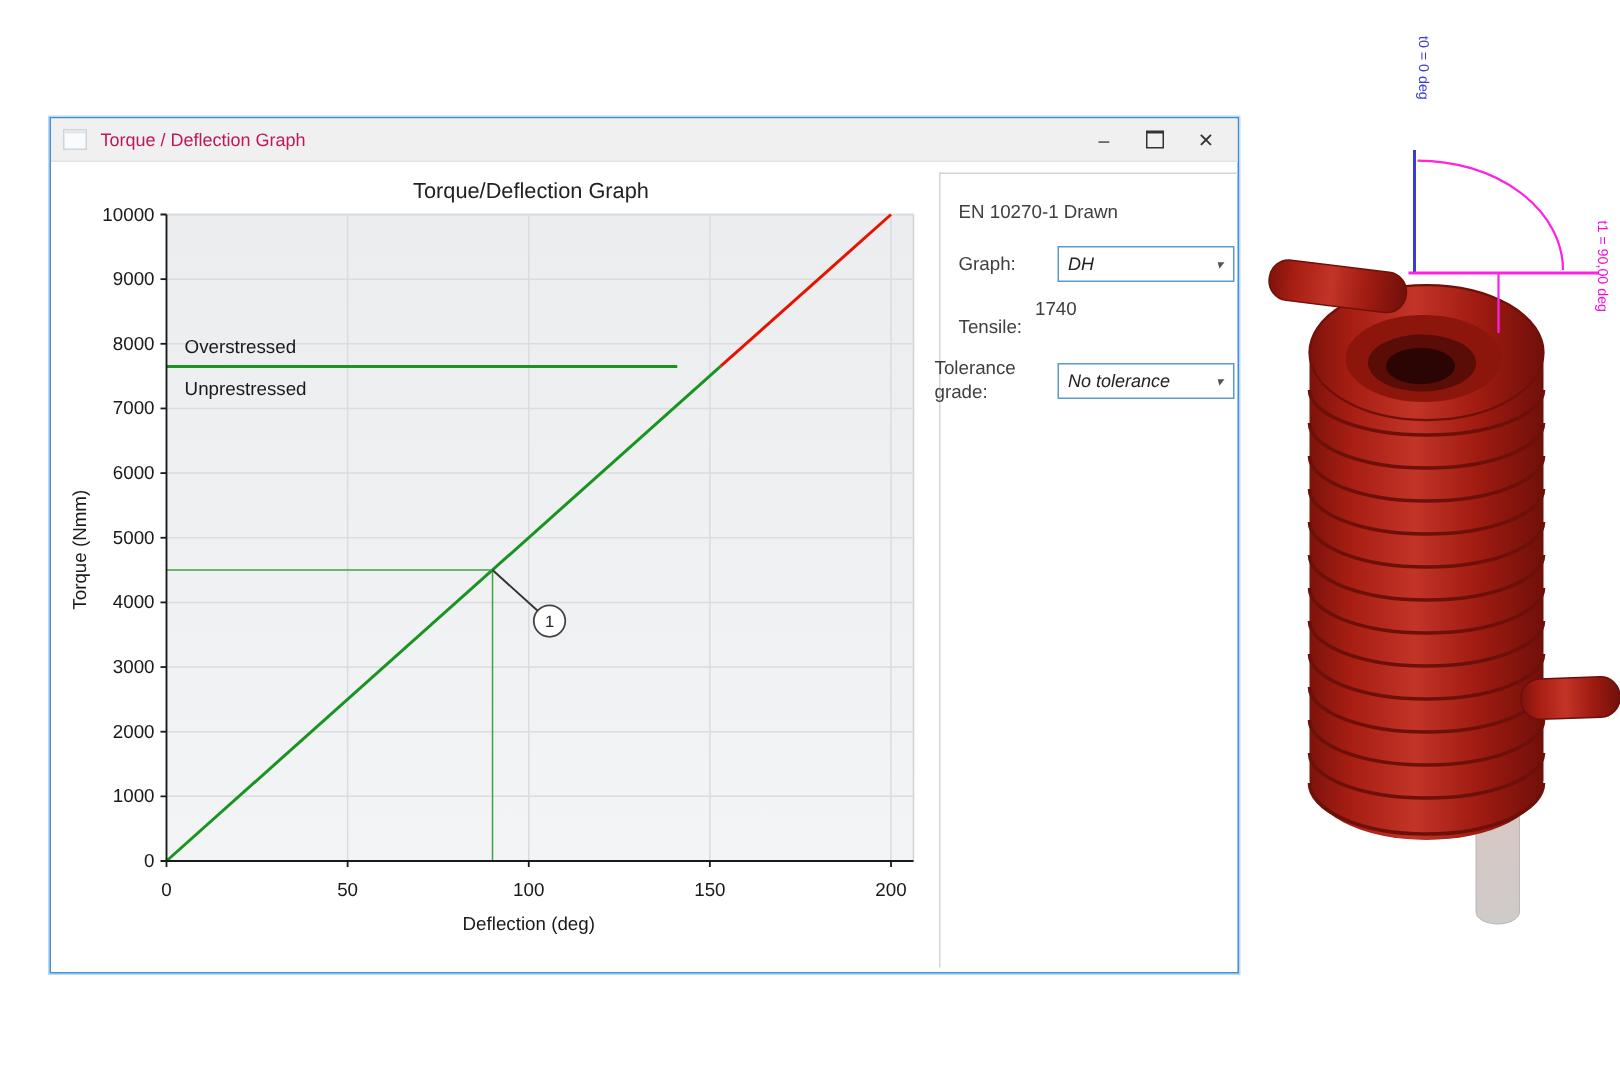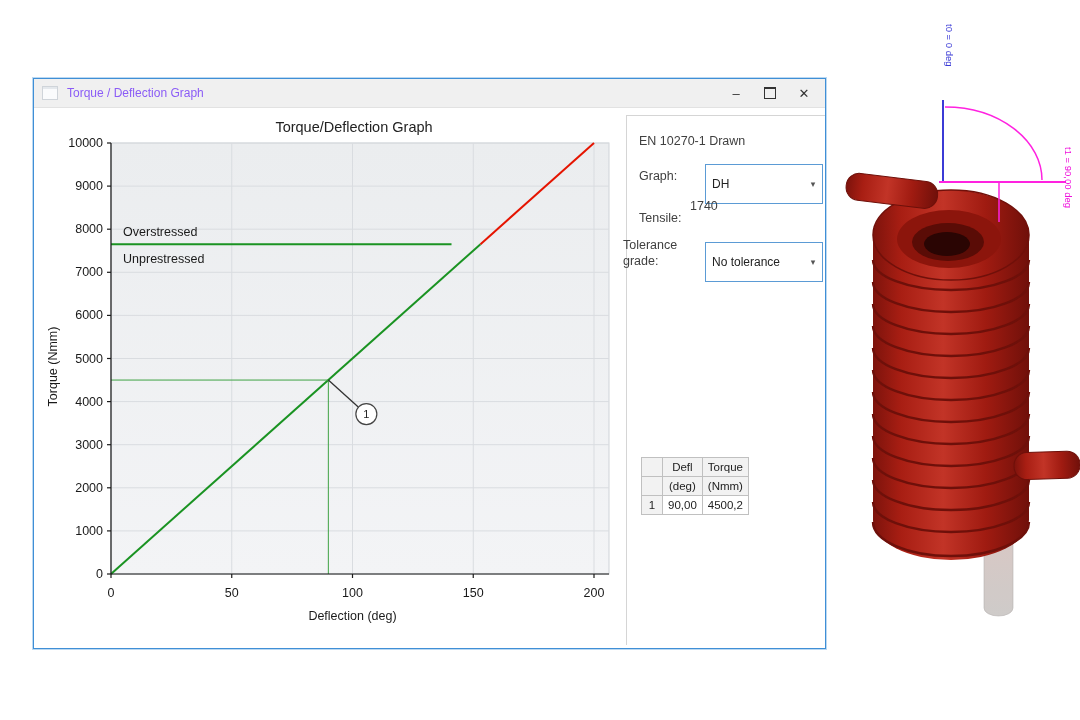--- a/index.html
+++ b/index.html
@@ -5,32 +5,32 @@
   html,body{margin:0;padding:0;background:#ffffff;font-family:"Liberation Sans",sans-serif;}
   .stage{position:relative;width:1080px;height:720px;overflow:hidden;background:#ffffff;}
 
   
   .window{position:absolute;left:33px;top:78px;width:793px;height:571px;background:#ffffff;
           border:1px solid #3f8fd6;box-shadow:0 0 0 1px #bcd9f2;box-sizing:border-box;}
   .titlebar{position:absolute;left:0;top:0;right:0;height:28px;background:#f0f0f0;
             border-bottom:1px solid #e2e2e2;display:flex;align-items:center;}
   .win-icon{width:14px;height:12px;margin-left:8px;border:1px solid #cfd4d9;background:#fafbfc;
             box-shadow:inset 0 2px 0 #e4e8ec;}
-  .win-title{margin-left:9px;font-size:12px;color:#8b5cf6;}
+  .win-title{margin-left:9px;font-size:12px;color:#be185d;}
   .win-btns{position:absolute;right:4px;top:0;height:28px;display:flex;align-items:center;}
   .win-btn{width:34px;height:26px;display:flex;align-items:center;justify-content:center;
            font-size:13px;color:#333;cursor:pointer;}
   .maxbox{display:block;width:10px;height:9px;border:1px solid #333;border-top:2px solid #333;}
 
   
   .panel-divider{position:absolute;left:592px;top:36px;width:1px;height:530px;background:#d5d5d5;}
   .panel-topline{position:absolute;left:592px;top:36px;width:199px;height:1px;background:#d5d5d5;}
   .panel-label{position:absolute;font-size:12.5px;color:#404040;}
-  .combo{position:absolute;width:118px;height:40px;background:#fff;border:1px solid #5b9bd5;
-         box-sizing:border-box;display:flex;align-items:center;cursor:pointer;}
+  .combo{position:absolute;width:118px;height:24px;background:#fff;border:1px solid #5b9bd5;
+         box-sizing:border-box;display:flex;align-items:center;cursor:pointer;font-style:italic;}
   .combo .val{flex:1;font-size:12px;color:#222;padding-left:6px;white-space:nowrap;overflow:hidden;}
   .combo .caret{width:18px;text-align:center;font-size:9px;color:#555;}
 
   
   .minitable{position:absolute;left:607px;top:378px;border-collapse:collapse;font-size:11.5px;color:#222;}
   .minitable td{border:1px solid #c0c0c0;padding:1px 5px;height:16px;text-align:center;background:#fff;}
   .minitable .hd{background:#f2f2f2;}
   .minitable .rn{background:#f2f2f2;min-width:10px;}
 
   
@@ -152,39 +152,20 @@
 
     <div class="panel-label" style="left:605px;top:132px;">Tensile:</div>
     <div class="panel-label" style="left:656px;top:120px;">1740</div>
 
     <div class="panel-label" style="left:589px;top:158px;width:62px;line-height:16px;">Tolerance grade:</div>
     <div class="combo" style="left:671px;top:163px;justify-content:space-between;">
       <span class="val">No tolerance</span>
       <span class="caret">▾</span>
     </div>
 
-    <table class="minitable">
-      <tbody>
-          <tr>
-        <td class="hd"></td>
-        <td class="hd">Defl</td>
-        <td class="hd">Torque</td>
-      </tr>
-      <tr>
-        <td class="hd"></td>
-        <td class="hd">(deg)</td>
-        <td class="hd">(Nmm)</td>
-      </tr>
-      <tr>
-        <td class="rn">1</td>
-        <td>90,00</td>
-        <td>4500,2</td>
-      </tr>
-    </tbody>
-      </table>
   </div>
 
   <svg id="spring-svg" width="252" height="640" viewBox="0 0 252 640">
     <defs>
       <linearGradient id="coilShade" x1="0" y1="0" x2="1" y2="0">
         <stop offset="0" stop-color="#7d130c"></stop>
         <stop offset="0.18" stop-color="#a81e13"></stop>
         <stop offset="0.45" stop-color="#c23427"></stop>
         <stop offset="0.72" stop-color="#a01b11"></stop>
         <stop offset="1" stop-color="#70100a"></stop>

